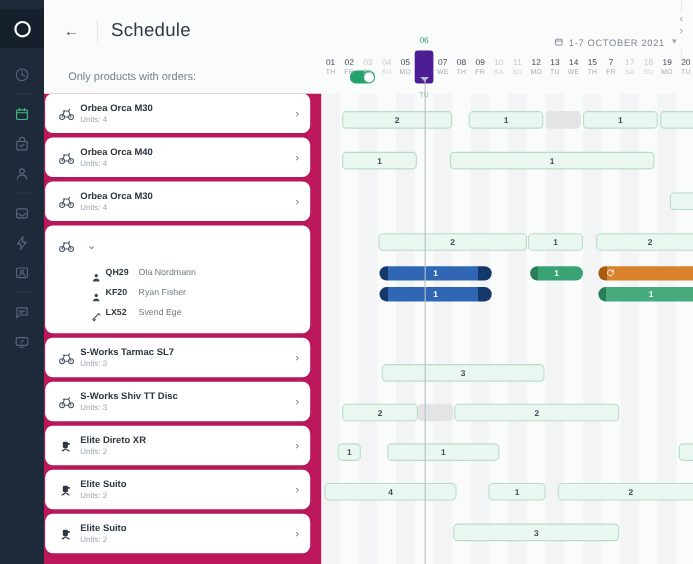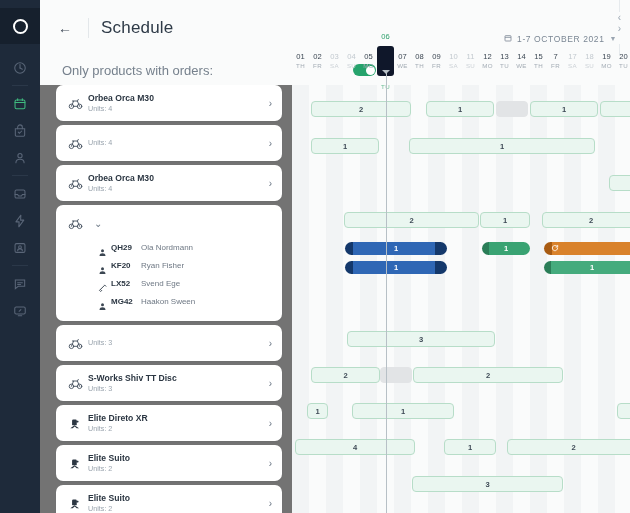--- a/index.html
+++ b/index.html
@@ -59,37 +59,37 @@
   .tb-sep { width:1px; height:16px; background:#e6eaed; margin:0 4px; }
   .caret { font-size:7px; color:#9aa5b1; }
   .nav-arrow { color:#9aa5b1; font-size:10px; padding: 0 3px; cursor:pointer; }
 
   
   .filterbar {
     height: 30px; flex:0 0 30px;
     display:flex; align-items:center;
     padding-left: 22px; background:#fafbfb;
   }
-  .filter-label { font-size: 13px; color:#76818d; }
+  .filter-label { font-size: 10px; color:#76818d; }
   .toggle {
     width: 23px; height: 12px; border-radius:7px; background:#26a36c;
     position: relative; margin-left: 140px; cursor:pointer; flex:0 0 23px;
   }
   .toggle .knob {
     position:absolute; right:1.5px; top:1.5px; width:9px; height:9px;
     border-radius:50%; background:#fff;
   }
 
   
   .body { flex:1 1 auto; display:flex; overflow:hidden; position:relative; }
 
   
   .plist {
-    width: 252px; flex:0 0 252px; padding: 0 10px 0 16px;
-    position:relative; z-index:3; background:#737373;
+    width: 252px; flex:0 0 252px; padding: 0 10px 0 1px;
+    position:relative; z-index:3; background:#be185d;
   }
   .prow {
     height: 36px; margin-bottom: 4px; background:#ffffff; border-radius: 7px;
     display:flex; align-items:center; padding: 0 10px 0 12px;
     box-shadow: 0 1px 2px rgba(35,45,60,.07);
     cursor:pointer;
   }
   .prow.expanded { margin-bottom: 0; border-bottom-left-radius:0; border-bottom-right-radius:0; }
   .prow .picon { width: 20px; flex:0 0 20px; color:#3c4654; display:flex; align-items:center; }
   .prow .ptext { flex:1 1 auto; min-width:0; }
@@ -120,21 +120,21 @@
     display:flex; z-index:4;
   }
   .dcell {
     width: 17px; flex:0 0 17px; display:flex; flex-direction:column;
     align-items:center; justify-content:center; gap:1px;
   }
   .dcell .dnum { font-size: 7.6px; font-weight:normal; color:#3b4652; line-height:9px; }
   .dcell .ddow { font-size: 6.2px; color:#a3acb5; line-height:8px; letter-spacing:.3px; }
   .dcell.dim .dnum { color:#c2c9cf; }
   .dcell.dim .ddow { color:#ccd2d7; }
-  .dcell.today { background:#0f172a; border-radius:3px;gap:42px; }
+  .dcell.today { background:#4c1d95; border-radius:3px;gap:42px; }
   .dcell.today .dnum { color:#2fa06c; }
   .dcell.today .ddow { color:#6dbd96; }
 
   .today-line {
     position:absolute; top: 70px; bottom: 0; width: 1px; background:#b7c0c6; z-index: 4;
   }
   .today-caret {
     position:absolute; top: 70px; width: 0; height:0;
     border-left: 4px solid transparent; border-right: 4px solid transparent;
     border-top: 4px solid #b7c0c6; z-index: 4;
@@ -303,20 +303,21 @@
               <svg width="15" height="15" viewBox="0 0 24 24" fill="none" stroke="#4a5563" stroke-width="1.5" stroke-linecap="round">
                 <circle cx="5.5" cy="16.5" r="3.6"></circle>
                 <circle cx="18.5" cy="16.5" r="3.6"></circle>
                 <path d="M5.5 16.5 L9 8 h6 l3.5 8.5"></path>
                 <path d="M9 8 h-2"></path>
                 <path d="M15 8 l1.5-2.5"></path>
                 <path d="M8.5 16.5 h7"></path>
               </svg>
             </div>
             <div class="ptext">
+              <div class="pname">Orbea Orca M40</div>
               <div class="punits">Units: 4</div>
             </div>
             <div class="chev">›</div>
           </div>
           <div class="prow">
             <div class="picon">
               <svg width="15" height="15" viewBox="0 0 24 24" fill="none" stroke="#4a5563" stroke-width="1.5" stroke-linecap="round">
                 <circle cx="5.5" cy="16.5" r="3.6"></circle>
                 <circle cx="18.5" cy="16.5" r="3.6"></circle>
                 <path d="M5.5 16.5 L9 8 h6 l3.5 8.5"></path>
@@ -369,43 +370,34 @@
               <div class="sicon">
                 <svg width="9" height="9" viewBox="0 0 24 24" fill="none" stroke="#3b4652" stroke-width="2.6" stroke-linecap="round">
                   <path d="M17 4 l-9 9"></path>
                   <path d="M7 14 l-3 3 3 3 3-3"></path>
                   <path d="M18 3 l3 3"></path>
                 </svg>
               </div>
               <div class="scode">LX52</div>
               <div class="sname">Svend Ege</div>
             </div>
-            <div class="srow">
-              <div class="sicon">
-                <svg width="9" height="9" viewBox="0 0 24 24" fill="#3b4652">
-                  <circle cx="12" cy="7" r="4"></circle>
-                  <path d="M4 21 c0-5 3.8-7 8-7 s8 2 8 7 Z"></path>
-                </svg>
-              </div>
-              <div class="scode">MG42</div>
-              <div class="sname">Haakon Sween</div>
-            </div>
           </div>
           <div class="prow">
             <div class="picon">
               <svg width="15" height="15" viewBox="0 0 24 24" fill="none" stroke="#4a5563" stroke-width="1.5" stroke-linecap="round">
                 <circle cx="5.5" cy="16.5" r="3.6"></circle>
                 <circle cx="18.5" cy="16.5" r="3.6"></circle>
                 <path d="M5.5 16.5 L9 8 h6 l3.5 8.5"></path>
                 <path d="M9 8 h-2"></path>
                 <path d="M15 8 l1.5-2.5"></path>
                 <path d="M8.5 16.5 h7"></path>
               </svg>
             </div>
             <div class="ptext">
+              <div class="pname">S-Works Tarmac SL7</div>
               <div class="punits">Units: 3</div>
             </div>
             <div class="chev">›</div>
           </div>
           <div class="prow">
             <div class="picon">
               <svg width="15" height="15" viewBox="0 0 24 24" fill="none" stroke="#4a5563" stroke-width="1.5" stroke-linecap="round">
                 <circle cx="5.5" cy="16.5" r="3.6"></circle>
                 <circle cx="18.5" cy="16.5" r="3.6"></circle>
                 <path d="M5.5 16.5 L9 8 h6 l3.5 8.5"></path>

